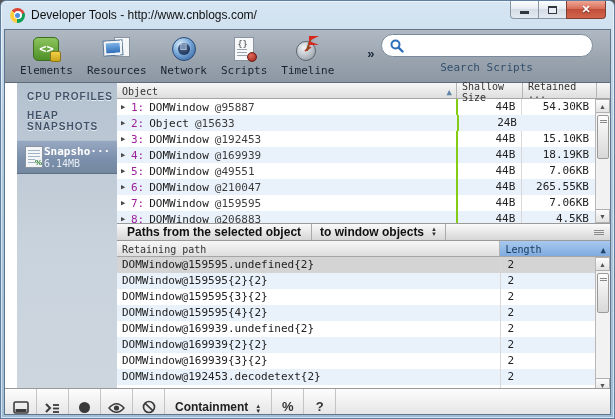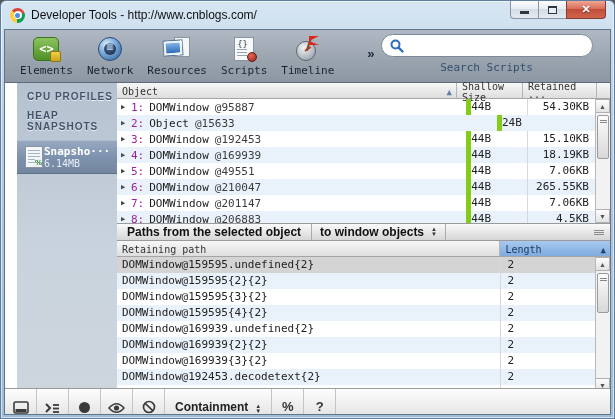--- a/index.html
+++ b/index.html
@@ -93,21 +93,21 @@
     border-right:1px solid #b5b5b5; display:flex; justify-content:space-between; align-items:center; }
   .sort-tri { color:#5f83a8; font-size:9px; }
   .rows { position:absolute; left:0; right:15px; top:16px; height:124px; overflow:hidden; }
   .row { height:16px; display:flex; font-family:"DejaVu Sans Mono",monospace; font-size:11px; color:#222; }
   .row.alt { background:#e9f2fb; }
   .cell-obj { width:340px; display:flex; align-items:center; padding-left:4px; overflow:hidden; white-space:nowrap; }
   .arrow { font-size:7px; color:#4a4a4a; width:10px; }
   .idx { color:#9c1f9c; margin-right:5px; }
   .objname { color:#1c1c1c; margin-right:6px; }
   .objid { color:#3c3c3c; }
-  .cell-num { width:66px; text-align:left; padding:1px 6px 0 0; border-left:5px solid #84cc16;margin-left:40px; }
+  .cell-num { width:66px; text-align:right; padding:1px 6px 0 0; border-left:2px solid #84cc16; }
   .cell-num2 { width:74px; text-align:right; padding:1px 6px 0 0; border-left:1px solid #d8d8d8; }
   
   .vscroll { position:absolute; right:0; width:15px; background:#f2f2f2; border-left:1px solid #b8b8b8; }
   .vs-top { top:16px; height:124px; }
   .vs-bot { top:174px; height:135px; }
   .sb-arrowbox { position:absolute; left:0; right:0; height:14px; background:linear-gradient(#fdfdfd,#e2e2e2);
     border:1px solid #b0b0b0; border-left:none; color:#555; font-size:7px; text-align:center; line-height:13px; }
   .sb-thumb { position:absolute; left:1px; right:1px; background:linear-gradient(#fcfcfc,#d8d8d8);
     border:1px solid #9a9a9a; border-radius:2px; }
   .sb-grip { width:7px; margin:0 auto; border-top:1px solid #888; border-bottom:1px solid #888; height:3px; margin-top:40%; }
@@ -165,32 +165,32 @@
 
     <div class="toolbar">
       <div class="tb-item">
         <div class="tb-iconbox">
             <div class="ico-elements">&lt;&gt;</div>
           </div>
         <div class="tb-label">Elements</div>
       </div>
       <div class="tb-item">
         <div class="tb-iconbox">
-            <div class="ico-network"></div>
-          </div>
-        <div class="tb-label">Network</div>
-      </div>
-      <div class="tb-item">
-        <div class="tb-iconbox">
             <div class="ico-resources">
               <div class="doc"></div>
               <div class="pic"></div>
             </div>
           </div>
         <div class="tb-label">Resources</div>
+      </div>
+      <div class="tb-item">
+        <div class="tb-iconbox">
+            <div class="ico-network"></div>
+          </div>
+        <div class="tb-label">Network</div>
       </div>
       <div class="tb-item">
         <div class="tb-iconbox">
             <div class="ico-scripts">
               <span class="braces">{}</span>
               <span class="lines"></span>
               <span class="bug"></span>
             </div>
           </div>
         <div class="tb-label">Scripts</div>
@@ -304,21 +304,21 @@
               <span class="objid">@210047</span>
             </div>
           <div class="cell-num">44B</div>
           <div class="cell-num2">265.55KB</div>
         </div>
         <div class="row">
           <div class="cell-obj">
               <span class="arrow">▶</span>
               <span class="idx">7:</span>
               <span class="objname">DOMWindow</span>
-              <span class="objid">@201147</span>
+              <span class="objid">@159595</span>
             </div>
           <div class="cell-num">44B</div>
           <div class="cell-num2">7.06KB</div>
         </div>
         <div class="row alt">
           <div class="cell-obj">
               <span class="arrow">▶</span>
               <span class="idx">8:</span>
               <span class="objname">DOMWindow</span>
               <span class="objid">@206883</span>

